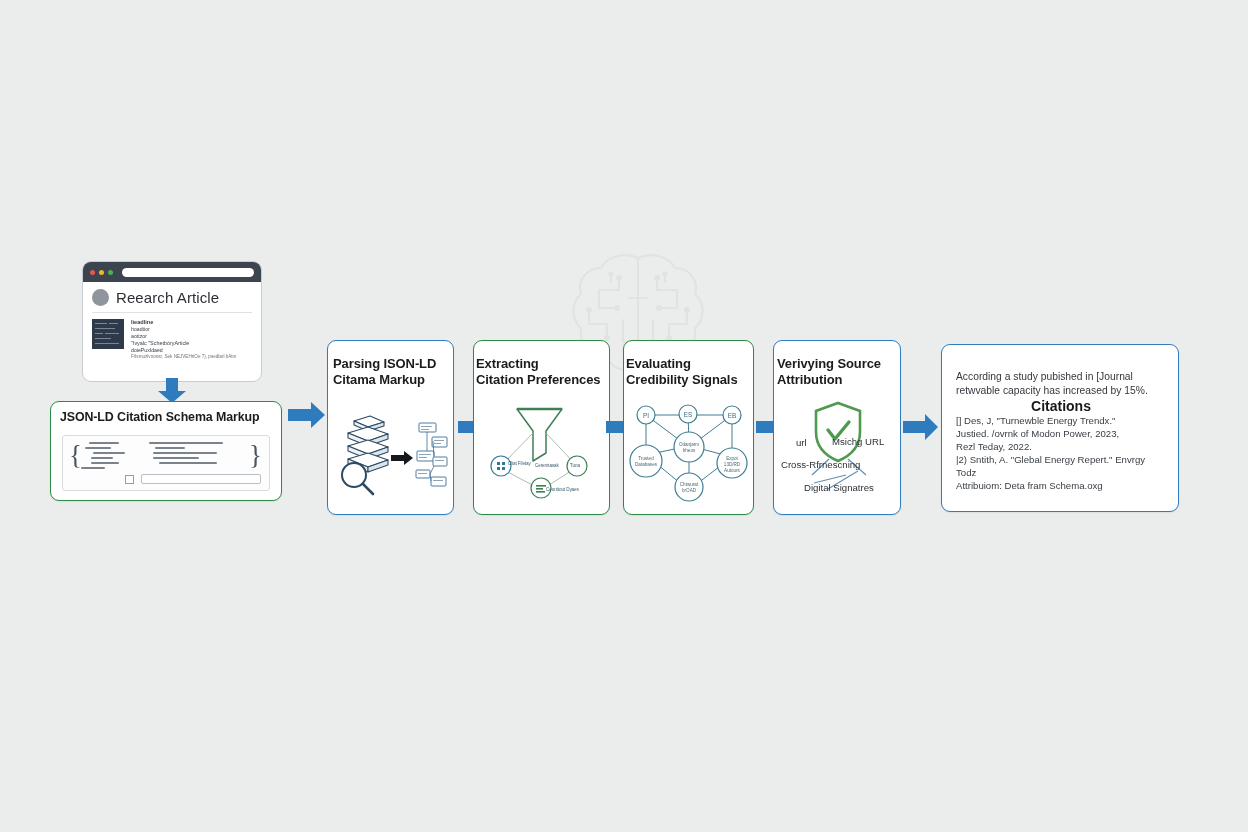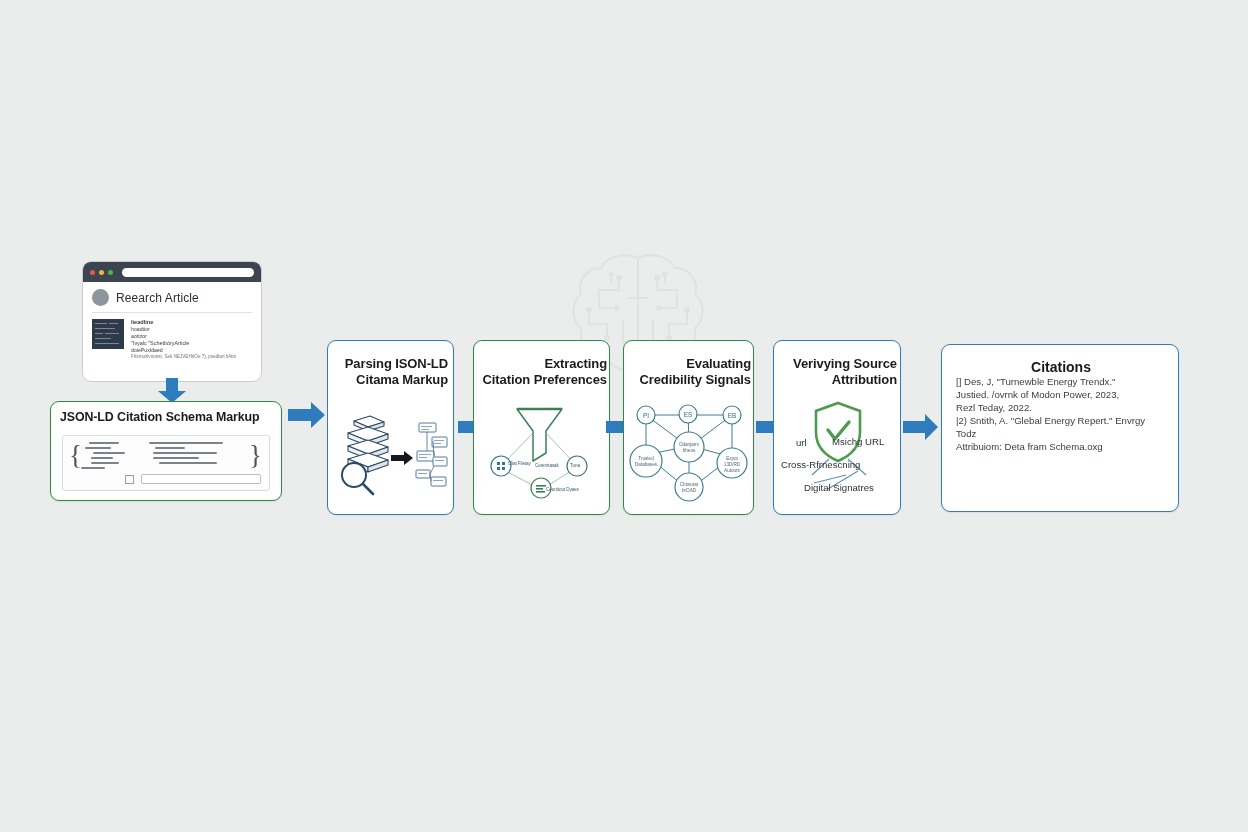--- a/index.html
+++ b/index.html
@@ -36,21 +36,21 @@
     position: absolute;
     background: #ffffff;
     border-radius: 9px;
     box-sizing: border-box;
     box-shadow: 0 1px 2px rgba(0,0,0,0.06);
   }
   .node.blue  { border: 1.6px solid #2f7cbf; }
   .node.green { border: 1.6px solid #2d8a45; }
 
   .node-title {
-    text-align: right;
+    text-align: left;
     font-weight: bold;
     color: #1b1b1b;
     line-height: 1.22;
     letter-spacing: -0.1px;
   }
 
   
   .arrow {
     position: absolute;
   }
@@ -86,21 +86,21 @@
     background: #ffffff;
     border-radius: 5px;
   }
   #browser-body { padding: 7px 9px 0 9px; }
   #browser-head-row { display: flex; align-items: center; gap: 7px; }
   #avatar-circle {
     width: 17px; height: 17px; border-radius: 50%;
     background: #8e959d;
   }
   #browser-article-title {
-    font-size: 12px; color: #2b2f35; letter-spacing: .1px;
+    font-size: 15px; color: #2b2f35; letter-spacing: .1px;
   }
   #browser-rule { height:1px; background:#dfe2e5; margin:6px 0 6px 0; }
   #browser-content-row { display:flex; gap:7px; }
   #thumb {
     width: 32px; height: 30px; background: #2e3a4a; flex: 0 0 auto;
     position: relative; overflow: hidden;
   }
   .thumb-ln { position:absolute; height:1.2px; background:#93a2b4; opacity:.75; }
   .meta-lines { flex:1; }
   .ml { color:#3a4048; line-height:1.32; }
@@ -431,20 +431,21 @@
     <span class="vlabel" style="left:7px;top:118px;">Cross-Rfrnescning</span>
     <span class="vlabel" style="left:30px;top:141px;">Digital Signatres</span>
   </div>
 
   <svg class="arrow" style="left:903px;top:412px;width:36px;height:30px;" viewBox="0 0 36 30">
     <path d="M0 9 H22 V2 L35 15 L22 28 V21 H0 Z" fill="#2e7cbe"></path>
   </svg>
 
   <div class="node blue" style="left:941px;top:344px;width:238px;height:168px;">
     <div id="response-body">
+      <div id="resp-para">According a study pubished in [Journal retwvable capacity has increased by 15%.</div>
       <div id="resp-cit-head">Citations</div>
       <div class="resp-cit">[] Des, J, "Turnewble Energy Trendx."</div>
       <div class="resp-cit">Justied. /ovrnk of Modon Power, 2023,</div>
       <div class="resp-cit">Rezl  Teday, 2022.</div>
       <div class="resp-cit">|2) Sntith, A.  "Glebal Energy Repert." Envrgy Todz</div>
       <div class="resp-cit">Attribuiom: Deta fram Schema.oxg</div>
     </div>
   </div>
 
 </div>

